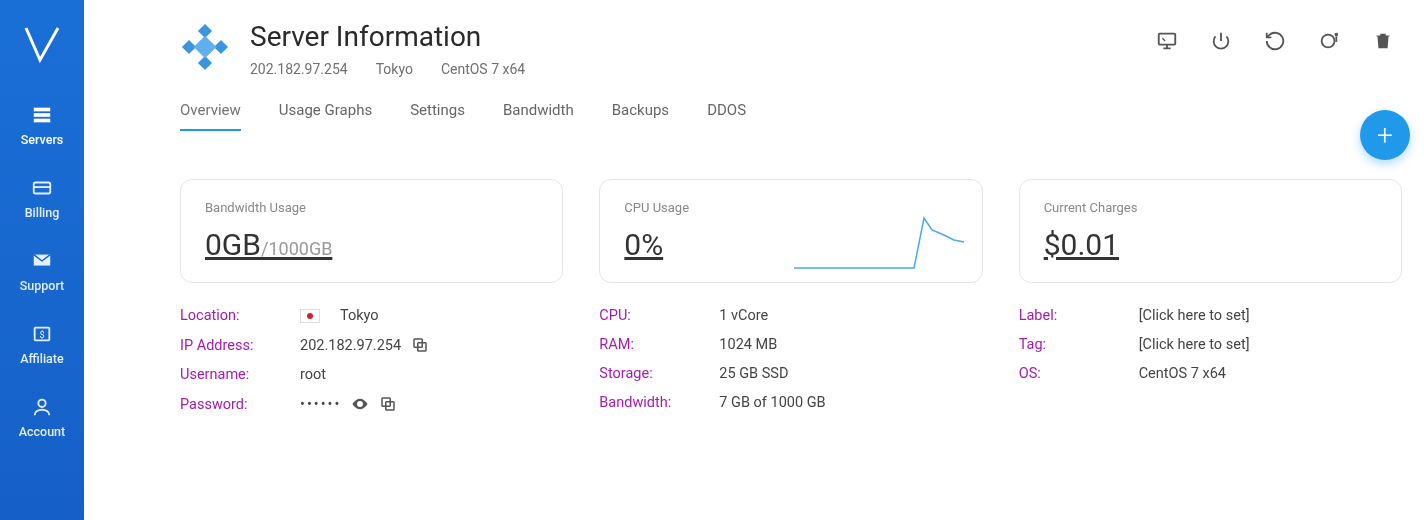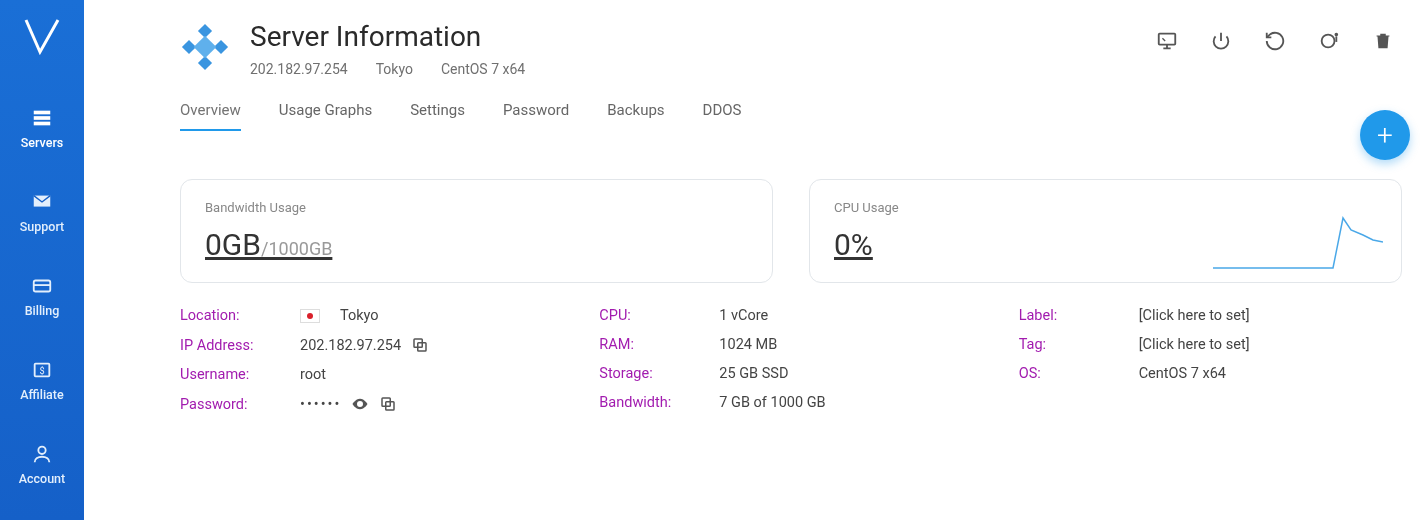--- a/index.html
+++ b/index.html
@@ -13,23 +13,22 @@
   }
   .app { display: flex; height: 100%; }
 
   
   .sidebar {
     width: 84px;
     background: linear-gradient(180deg, #1a6fd6 0%, #1560c8 100%);
     display: flex;
     flex-direction: column;
     align-items: center;
-    padding-top: 16px;
+    padding-top: 24px;
     flex-shrink: 0;
-    gap: 11px;
   }
   .logo {
     width: 40px; height: 40px;
     margin-bottom: 28px;
     color: #fff;
   }
   .nav-item {
     width: 100%;
     display: flex;
     flex-direction: column;
@@ -127,35 +126,35 @@
         <svg viewBox="0 0 24 24" fill="currentColor">
             <rect x="3" y="4" width="18" height="4"></rect>
             <rect x="3" y="10" width="18" height="4"></rect>
             <rect x="3" y="16" width="18" height="4"></rect>
           </svg>
       </div>
       <span>Servers</span>
     </div>
     <div class="nav-item">
       <div class="icon">
+        <svg viewBox="0 0 24 24" fill="none" stroke="currentColor" stroke-width="2">
+            <rect x="3" y="6" width="18" height="12" rx="2"></rect>
+            <line x1="3" y1="11" x2="21" y2="11"></line>
+          </svg>
+      </div>
+      <span>Billing</span>
+    </div>
+    <div class="nav-item">
+      <div class="icon">
         <svg viewBox="0 0 24 24" fill="currentColor">
             <path d="M3 5h18v12H3z"></path>
             <path d="M3 5l9 7 9-7" fill="none" stroke="#1560c8" stroke-width="1.5"></path>
           </svg>
       </div>
       <span>Support</span>
-    </div>
-    <div class="nav-item">
-      <div class="icon">
-        <svg viewBox="0 0 24 24" fill="none" stroke="currentColor" stroke-width="2">
-            <rect x="3" y="6" width="18" height="12" rx="2"></rect>
-            <line x1="3" y1="11" x2="21" y2="11"></line>
-          </svg>
-      </div>
-      <span>Billing</span>
     </div>
     <div class="nav-item">
       <div class="icon">
         <svg viewBox="0 0 24 24" fill="none" stroke="currentColor" stroke-width="2">
             <rect x="4" y="5" width="16" height="14" rx="1"></rect>
             <text x="12" y="16" text-anchor="middle" font-size="10" fill="currentColor" stroke="none">$</text>
           </svg>
       </div>
       <span>Affiliate</span>
     </div>
@@ -213,21 +212,21 @@
         <div class="act"><svg viewBox="0 0 24 24" fill="currentColor">
               <path d="M6 7h12l-1 13H7L6 7zm3-3h6v2H9V4zM5 6h14v1H5z"></path>
             </svg></div>
       </div>
     </div>
 
     <div class="tabs">
       <div class="tab active">Overview</div>
       <div class="tab">Usage Graphs</div>
       <div class="tab">Settings</div>
-      <div class="tab">Password</div>
+      <div class="tab">Bandwidth</div>
       <div class="tab">Backups</div>
       <div class="tab">DDOS</div>
     </div>
 
     <div class="fab">
       <span>+</span>
     </div>
 
     <div class="cards">
       <div class="card">
@@ -235,20 +234,24 @@
         <div class="card-value">
           <span>0GB</span><span class="suffix">/1000GB</span>
         </div>
       </div>
       <div class="card">
         <div class="card-label">CPU Usage</div>
         <div class="card-value">0%</div>
         <svg class="spark" viewBox="0 0 170 60" fill="none" stroke="#4aa8e8" stroke-width="1.5">
             <path d="M0 58 L120 58 L130 8 L138 20 L150 25 L160 30 L170 32"></path>
           </svg>
+      </div>
+      <div class="card">
+        <div class="card-label">Current Charges</div>
+        <div class="card-value">$0.01</div>
       </div>
     </div>
 
     <div class="details">
       <div class="detail-col">
         <div class="row">
           <div class="key">Location:</div>
           <div class="val">
               <span class="flag-jp"></span>
               <span>Tokyo</span>

